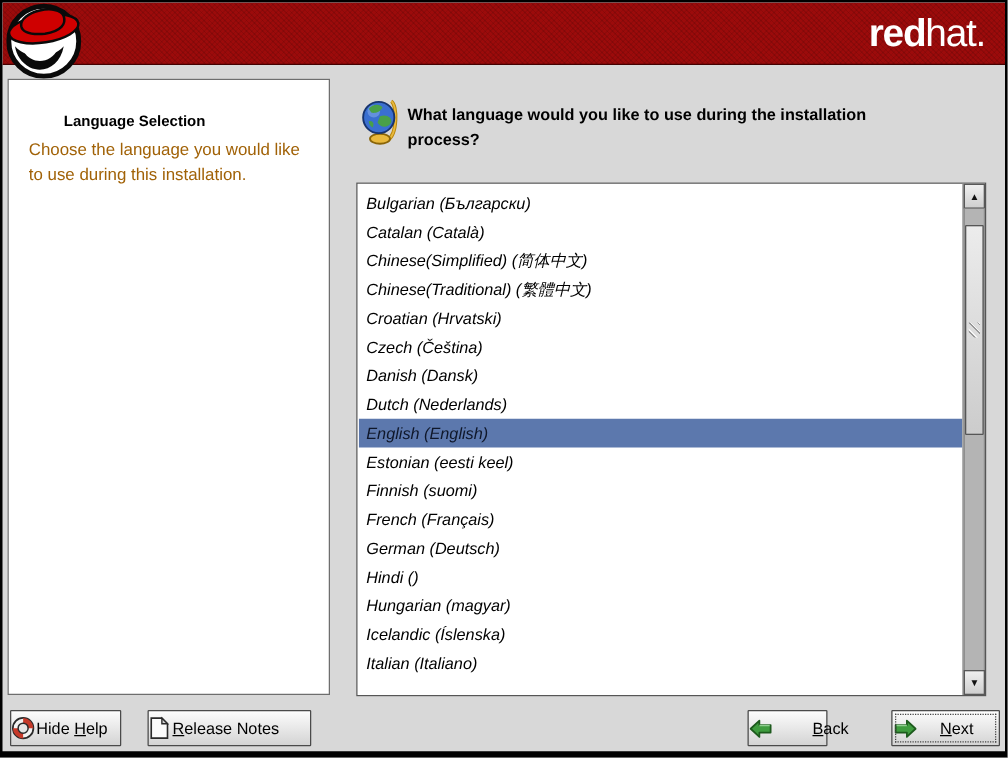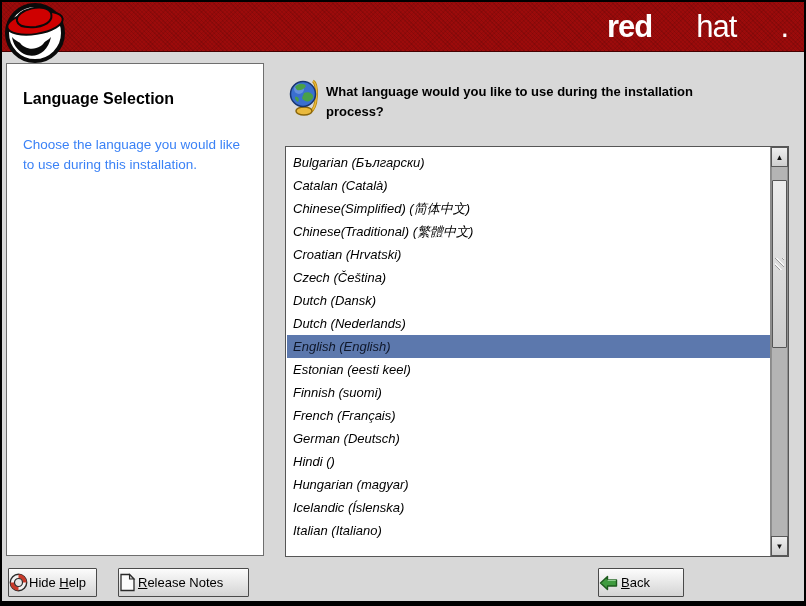--- a/index.html
+++ b/index.html
@@ -19,30 +19,30 @@
       repeating-linear-gradient(45deg, rgba(0,0,0,.10) 0 1px, transparent 1px 3px),
       repeating-linear-gradient(-45deg, rgba(0,0,0,.07) 0 1px, transparent 1px 3px),
       #9c0b0b;
     border-bottom:1px solid #450000;
   }
   #brand {
     position:absolute; right:16px; top:6px;
     color:#fff; font-size:31px; letter-spacing:-1px; line-height:38px;
   }
   #brand .b { font-weight:bold; }
-  #brand .l { font-weight:normal;margin-left:44px; }
+  #brand .l { font-weight:normal; }
   #logo { position:absolute; left:3px; top:0; }
 
   
   #help-panel {
     position:absolute; left:4px; top:61px; width:258px; height:493px;
     background:#fff; border:1px solid #6e6e6e; padding:20px 16px;
   }
-  #help-title { font-size:16px; font-weight:bold; color:#000; margin-top:6px; }
-  #help-body  { font-size:13.5px; color:#3b82f6; margin-top:27px; line-height:1.5; }
+  #help-title { font-size:12px; font-weight:bold; color:#000; margin-top:6px;margin-left:28px; }
+  #help-body  { font-size:13.5px; color:#a16207; margin-top:6px; line-height:1.5; }
 
   
   #question-row { position:absolute; left:287px; top:74px; width:480px; }
   #globe-icon { position:absolute; left:0; top:2px; }
   #question-text {
     position:absolute; left:37px; top:6px; width:372px;
     font-size:13px; color:#000; line-height:1.55;font-weight:bold;
   }
 
   
@@ -86,21 +86,21 @@
     position:absolute; top:566px; height:29px;
     background:linear-gradient(#fcfcfc,#d4d4d4);
     border:1px solid #4a4a4a; border-radius:1px;
     display:flex; align-items:center; 
     font-size:13px; color:#000; cursor:default;
     box-shadow:inset 0 1px 0 rgba(255,255,255,.8);
   }
   .btn .u { text-decoration:underline; }
   #btn-hide-help     { left:6px;   width:89px;  gap:1px; }
   #btn-release-notes { left:116px; width:131px; gap:2px; }
-  #btn-back { left:596px; width:86px; gap:2px; }
+  #btn-back { left:596px; width:64px; gap:31px; }
   #btn-next { left:711px; width:87px; gap:18px; outline:1px dotted #444; outline-offset:-4px; }
   .btn svg { flex:0 0 auto; }
 </style>
 </head>
 <body>
 
 <div id="window">
 
   <div id="header">
     <div id="brand"><span class="b">red</span><span class="l">hat</span><span class="l">.</span></div>
@@ -134,21 +134,21 @@
 
   <div id="list-box">
     <div id="list-rows">
 
     <div class="row"><span>Bulgarian (Български)</span></div>
         <div class="row"><span>Catalan (Català)</span></div>
         <div class="row"><span>Chinese(Simplified) (简体中文)</span></div>
         <div class="row"><span>Chinese(Traditional) (繁體中文)</span></div>
         <div class="row"><span>Croatian (Hrvatski)</span></div>
         <div class="row"><span>Czech (Čeština)</span></div>
-        <div class="row"><span>Dutch (Dansk)</span></div>
+        <div class="row"><span>Danish (Dansk)</span></div>
         <div class="row"><span>Dutch (Nederlands)</span></div>
         <div class="row selected"><span>English (English)</span></div>
         <div class="row"><span>Estonian (eesti keel)</span></div>
         <div class="row"><span>Finnish (suomi)</span></div>
         <div class="row"><span>French (Français)</span></div>
         <div class="row"><span>German (Deutsch)</span></div>
         <div class="row"><span>Hindi ()</span></div>
         <div class="row"><span>Hungarian (magyar)</span></div>
         <div class="row"><span>Icelandic (Íslenska)</span></div>
         <div class="row"><span>Italian (Italiano)</span></div>
@@ -187,14 +187,21 @@
   </div>
 
   <div class="btn" id="btn-back">
     <svg width="20" height="16" viewBox="0 0 20 16">
       <path d="M8.5 1.5 L8.5 5 L17.5 5 L17.5 11 L8.5 11 L8.5 14.5 L1.5 8 Z" fill="#3f9c3f" stroke="#1d5a1d" stroke-width="1.4" stroke-linejoin="round"></path>
       <path d="M8.5 5.4 L16.8 5.4" stroke="#8fce8f" stroke-width="1.2"></path>
     </svg>
     <span><span></span><span class="u">B</span><span>ack</span></span>
   </div>
 
+  <div class="btn" id="btn-next">
+    <svg width="20" height="16" viewBox="0 0 20 16">
+      <path d="M11.5 1.5 L11.5 5 L2.5 5 L2.5 11 L11.5 11 L11.5 14.5 L18.5 8 Z" fill="#3f9c3f" stroke="#1d5a1d" stroke-width="1.4" stroke-linejoin="round"></path>
+      <path d="M3.2 5.4 L11.5 5.4" stroke="#8fce8f" stroke-width="1.2"></path>
+    </svg>
+    <span><span></span><span class="u">N</span><span>ext</span></span>
+  </div>
 
 </div>
 
 </body></html>

